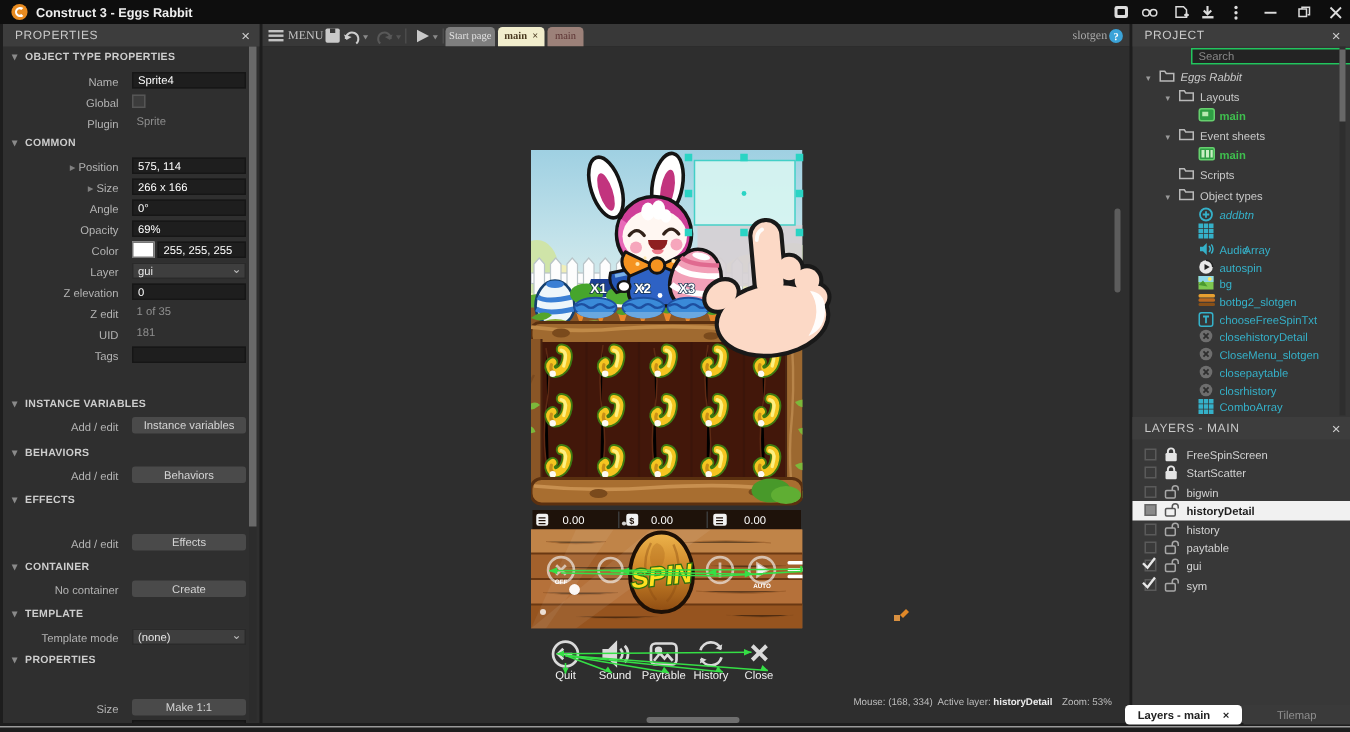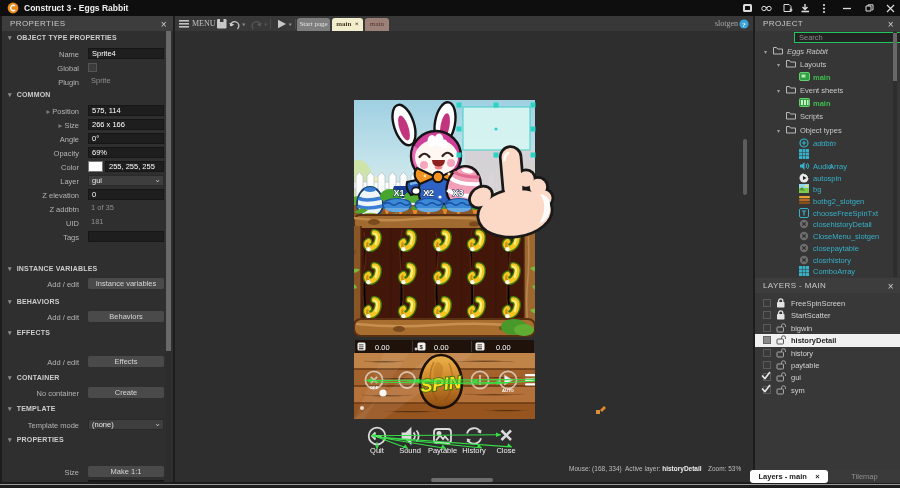--- a/index.html
+++ b/index.html
@@ -124,21 +124,21 @@
         </div>
       <div class="lrow" style="top:144px">
           <span class="llab">Layer</span>
           <div class="lsel">gui</div>
         </div>
       <div class="lrow" style="top:158px">
           <span class="llab">Z elevation</span>
           <div class="lval">0</div>
         </div>
       <div class="lrow" style="top:172px">
-          <span class="llab">Z addbtn</span>
+          <span class="llab">Z edit</span>
           <div class="lval gray">1 of 35</div>
         </div>
       <div class="lrow" style="top:186px">
           <span class="llab">UID</span>
           <div class="lval gray">181</div>
         </div>
       <div class="lrow" style="top:200px">
           <span class="llab">Tags</span>
           <div class="lval"></div>
         </div>

